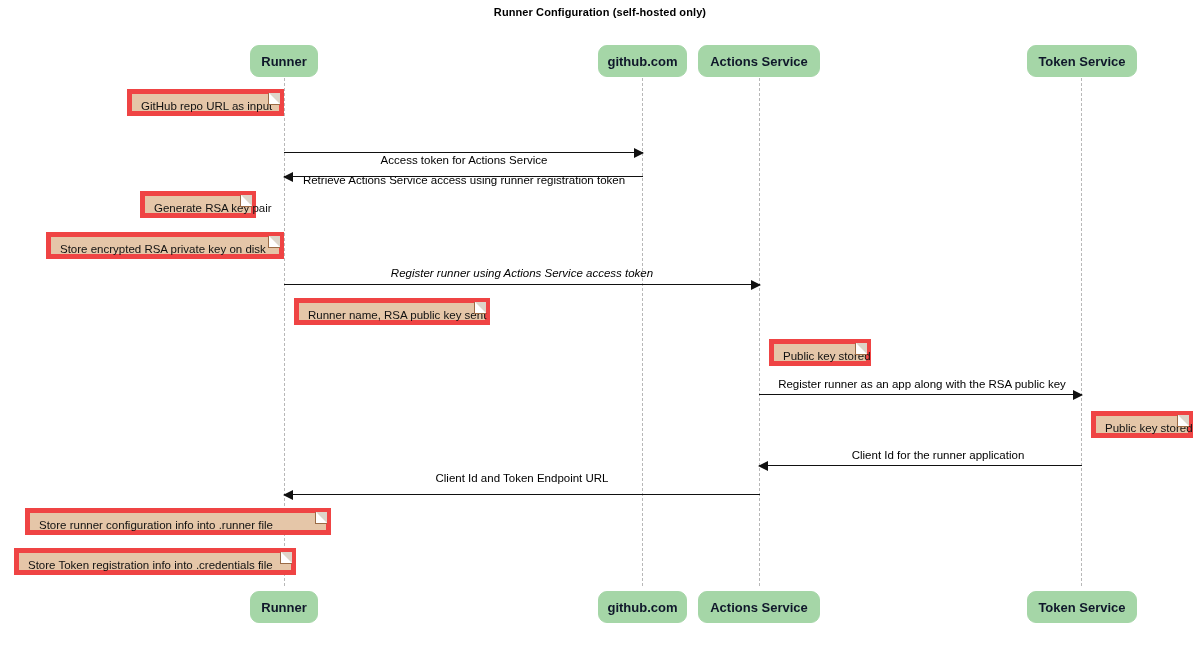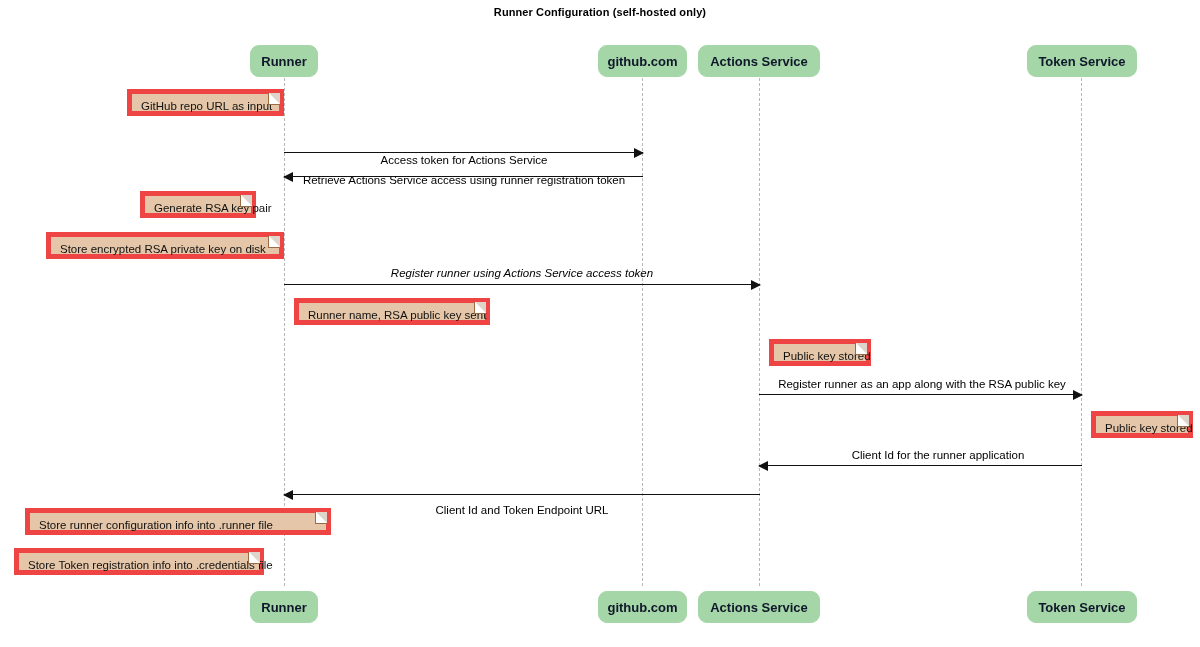--- a/index.html
+++ b/index.html
@@ -208,23 +208,23 @@
   </div>
 
   <div class="msg left" style="left:759px; top:465px; width:323px;">
     <span class="head"></span>
   </div>
   <div class="msg-label" style="left:922px; top:449px;margin-left:16px;">Client Id for the runner application</div>
 
   <div class="msg left" style="left:284px; top:494px; width:476px;">
     <span class="head"></span>
   </div>
-  <div class="msg-label" style="left:522px; top:504px;text-align:center;">Client Id and Token Endpoint URL</div>
+  <div class="msg-label" style="left:522px; top:472px;text-align:center;">Client Id and Token Endpoint URL</div>
 
   <div class="note" style="left:25px; top:508px; width:306px; height:27px;">
     <span>Store runner configuration info into .runner file</span>
   </div>
 
-  <div class="note" style="left:14px; top:548px; width:250px; height:27px;">
+  <div class="note" style="left:14px; top:548px; width:282px; height:27px;">
     <span>Store Token registration info into .credentials file</span>
   </div>
 
 </div>
 
 </body></html>

